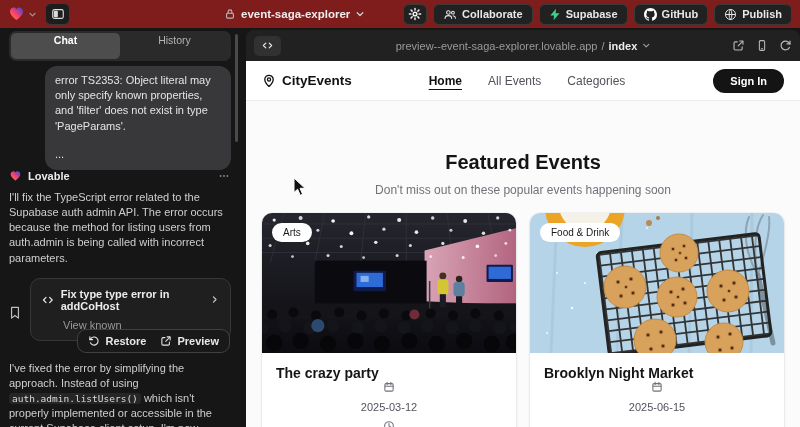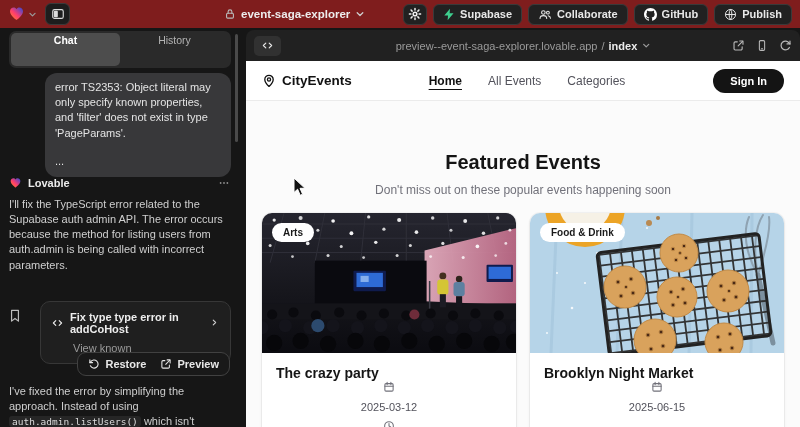--- a/index.html
+++ b/index.html
@@ -15,31 +15,31 @@
   .tb-project { position:absolute; left:224px; top:0; height:28px; display:flex; align-items:center; gap:5px; color:#ededed; font-size:11.5px; font-weight:600; }
   .tb-right { margin-left:auto; display:flex; align-items:center; gap:6px; }
   .tb-iconbtn { width:24px; height:21px; display:flex; align-items:center; justify-content:center; background:#212121; border:1px solid #3a3a3a; border-radius:6px; color:#e8e8e8; }
   .tb-btn { height:21px; display:flex; align-items:center; gap:5px; padding:0 9px; background:#212121; border:1px solid #3a3a3a; border-radius:6px; color:#e8e8e8; font-size:11px; font-weight:600; }
 
   
   .main { display:flex; height:399px; }
 
   
   .sidebar { width:240px; min-width:240px; padding:3px 9px 0 9px; position:relative; overflow:hidden; }
-  .seg { display:flex; background:#2a2a2a; border-radius:7px; padding:2px; height:37px; }
+  .seg { display:flex; background:#2a2a2a; border-radius:7px; padding:2px; height:30px; }
   .seg-item { flex:1; text-align:center; font-size:10.5px; color:#b3b3b3; line-height:15px; border-radius:5px; cursor:pointer; }
   .seg-item.active { background:#4d4d4d; color:#ffffff; font-weight:600; }
   .bubble { margin:5px 0 0 auto; max-width:186px; background:#38383a; border-radius:12px; padding:7px 10px 8px; font-size:11px; line-height:1.38; color:#e4e4e4; }
   .bubble .ellipsis { margin-top:13px; }
   .assistant-header { display:flex; gap:6px; margin-top:0; }
   .assistant-name { font-size:11px; font-weight:700; color:#ececec; }
   .more-btn { margin-left:auto; background:none; border:none; color:#8d8d8d; display:flex; }
   .msg { font-size:11px; line-height:1.38; color:#cfcfcf; margin-top:8px; }
   .msg code { font-family:"DejaVu Sans Mono", monospace; font-size:9.5px; background:#262626; border-radius:3px; padding:0 3px; color:#dcdcdc; }
-  .tool-row { display:flex; gap:19px; margin-top:28px; align-items:flex-start; }
+  .tool-row { display:flex; gap:9px; margin-top:12px; align-items:center; }
   .bookmark { margin-top:8px; color:#bdbdbd; background:none; border:none; }
   .tool-card { flex:1; background:#1f1f1f; border:1px solid #373737; border-radius:10px; padding:9px 11px; cursor:pointer; }
   .tool-title-row { display:flex; align-items:center; gap:7px; }
   .tool-title { font-size:11px; font-weight:600; color:#ededed; }
   .tool-chev { margin-left:auto; color:#cfcfcf; }
   .tool-action { font-size:11px; color:#9a9a9a; margin:7px 0 0 21px; }
   .rp-bar { display:flex; gap:6px; width:max-content; margin:-12px 1px 0 auto; background:#191919; border:1px solid #414141; border-radius:9px; padding:3px 6px; position:relative; z-index:2; }
   .rp-btn { display:flex; align-items:center; gap:5px; font-size:11px; font-weight:600; color:#e8e8e8; background:none; border:none; padding:2px 4px; }
   .scroll-thumb { position:absolute; right:2px; top:6px; width:3px; height:108px; background:#4a4a4a; border-radius:2px; }
 
@@ -60,21 +60,21 @@
   .app-nav a { cursor:pointer; }
   .app-nav a.active { color:#111; font-weight:600; text-decoration:underline; text-underline-offset:4px; }
   .signin { margin-left:auto; background:#141414; color:#fff; font-size:11px; font-weight:600; padding:6px 17px; border-radius:999px; border:none; }
   .hero { text-align:center; padding-top:50px; }
   .hero h1 { font-size:20px; font-weight:700; color:#141414; }
   .hero p { font-size:12px; color:#71717a; margin-top:9px; }
   .cards { display:grid; grid-template-columns:1fr 1fr; gap:14px; padding:16px 16px 0; }
   .card { background:#fff; border-radius:10px; overflow:hidden; box-shadow:0 1px 3px rgba(0,0,0,.10), 0 0 0 1px rgba(0,0,0,.03); cursor:pointer; }
   .card-img { height:140px; position:relative; }
   .card-img svg.scene { width:100%; height:100%; }
-  .badge { position:absolute; top:10px; left:10px; background:#fff; border-radius:999px; padding:4px 11px; font-size:10px; font-weight:700; color:#1a1a1a; }
+  .badge { position:absolute; top:10px; left:10px; background:#fff; border-radius:999px; padding:4px 11px; font-size:10px; font-weight:400; color:#1a1a1a; }
   .card-body { padding:12px 14px; }
   .card-body h3 { font-size:14px; font-weight:700; color:#151515; margin-bottom:0; }
   .crow { display:flex; align-items:center; gap:8px; font-size:11px; color:#52525b; margin-top:7px;flex-direction:column; }
   .crow:first-of-type { margin-top:0; }
   .crow svg { color:#71717a; flex:none; }
 
   .cursor { position:absolute; left:293px; top:177px; z-index:50; pointer-events:none; }
 </style>
 </head>
 <body>
@@ -116,33 +116,33 @@
   </div>
 
   <div class="tb-right">
     <button class="tb-iconbtn">
       <svg width="14" height="14" viewBox="0 0 16 16" fill="none" stroke="#f0f0f0" stroke-width="1.7" stroke-linecap="round">
         <circle cx="8" cy="8" r="2.1"></circle>
         <path d="M8 1.6v1.7M8 12.7v1.7M1.6 8h1.7M12.7 8h1.7M3.5 3.5l1.2 1.2M11.3 11.3l1.2 1.2M12.5 3.5l-1.2 1.2M4.7 11.3l-1.2 1.2"></path>
       </svg>
     </button>
     <button class="tb-btn">
-      <svg width="12" height="13" viewBox="0 0 14 16">
-        <path d="M8.2 0.8 1.2 9.2h4.6L5.3 15.2 12.6 6.6H7.8Z" fill="#3ECF8E"></path>
-      </svg>
-      <span>Supabase</span>
-    </button>
-    <button class="tb-btn">
       <svg width="14" height="13" viewBox="0 0 16 16" fill="none" stroke="#e8e8e8" stroke-width="1.3" stroke-linecap="round">
         <circle cx="6" cy="5.5" r="2.2"></circle>
           <path d="M1.9 13c0-2.3 1.9-3.6 4.1-3.6s4.1 1.3 4.1 3.6"></path>
         <circle cx="11.6" cy="5.8" r="1.7"></circle>
           <path d="M11.9 9.6c1.6.3 2.8 1.4 2.8 3"></path>
       </svg>
       <span>Collaborate</span>
+    </button>
+    <button class="tb-btn">
+      <svg width="12" height="13" viewBox="0 0 14 16">
+        <path d="M8.2 0.8 1.2 9.2h4.6L5.3 15.2 12.6 6.6H7.8Z" fill="#3ECF8E"></path>
+      </svg>
+      <span>Supabase</span>
     </button>
     <button class="tb-btn">
       <svg width="13" height="13" viewBox="0 0 16 16">
         <path fill="#ffffff" d="M8 0C3.58 0 0 3.58 0 8c0 3.54 2.29 6.53 5.47 7.59.4.07.55-.17.55-.38 0-.19-.01-.82-.01-1.49-2.01.37-2.53-.49-2.69-.94-.09-.23-.48-.94-.82-1.13-.28-.15-.68-.52-.01-.53.63-.01 1.08.58 1.23.82.72 1.21 1.87.87 2.33.66.07-.52.28-.87.51-1.07-1.78-.2-3.64-.89-3.64-3.95 0-.87.31-1.59.82-2.15-.08-.2-.36-1.02.08-2.12 0 0 .67-.21 2.2.82.64-.18 1.32-.27 2-.27s1.36.09 2 .27c1.53-1.04 2.2-.82 2.2-.82.44 1.1.16 1.92.08 2.12.51.56.82 1.27.82 2.15 0 3.07-1.87 3.75-3.65 3.95.29.25.54.73.54 1.48 0 1.07-.01 1.93-.01 2.2 0 .21.15.46.55.38A8.01 8.01 0 0 0 16 8c0-4.42-3.58-8-8-8z"></path>
       </svg>
       <span>GitHub</span>
     </button>
     <button class="tb-btn">
       <svg width="13" height="13" viewBox="0 0 16 16" fill="none" stroke="#e8e8e8" stroke-width="1.2">
         <circle cx="8" cy="8" r="6.2"></circle>

